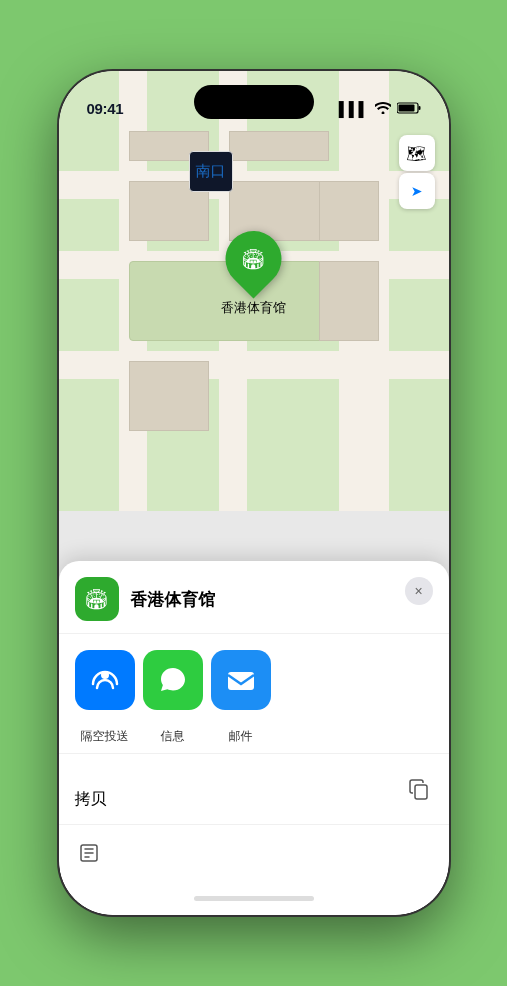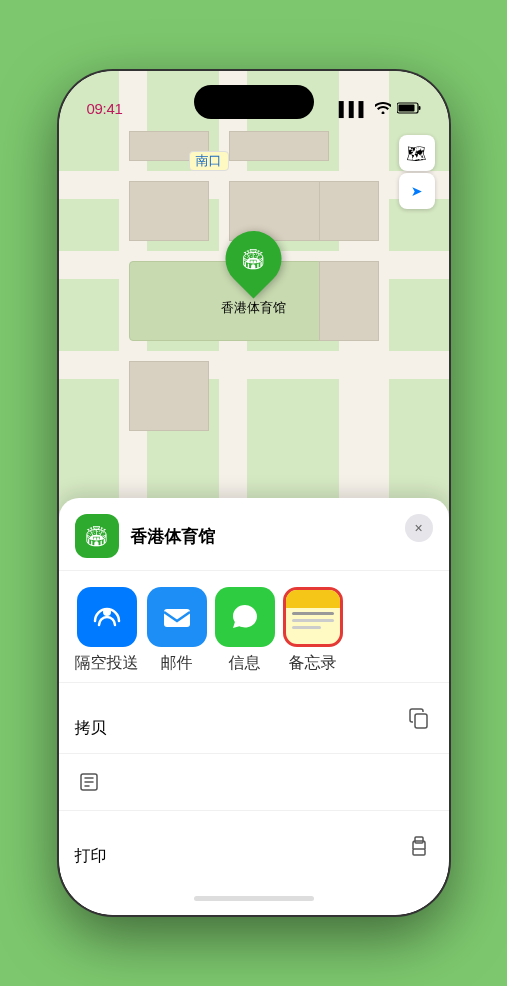--- a/index.html
+++ b/index.html
@@ -46,22 +46,22 @@
       left: 0; right: 0;
       height: 54px;
       display: flex;
       align-items: flex-end;
       padding: 0 28px 8px;
       justify-content: space-between;
       z-index: 99;
     }
     .status-time {
       font-size: 15px;
-      font-weight: 400;
-      color: #be185d;
+      font-weight: 700;
+      color: #0f172a;
       letter-spacing: -0.3px;
     }
     .status-icons {
       display: flex;
       align-items: center;
       gap: 6px;
     }
     .status-icons span {
       font-size: 14px;
       color: #000;
@@ -159,25 +159,25 @@
       justify-content: center;
       box-shadow: 0 1px 4px rgba(0,0,0,0.2);
       font-size: 16px;
       cursor: pointer;
     }
     
     .map-label {
       position: absolute;
       top: 80px;
       left: 130px;
-      background: #fef9c3;
+      background: #0f172a;
       border: 1px solid #ddd;
       border-radius: 4px;
-      padding: 0 6px;
-      font-size: 13px;
+      padding: 10px 6px;
+      font-size: 15px;
       color: #1a6bc4;
       font-weight: 500;
     }
     
     .bottom-sheet {
       position: absolute;
       bottom: 0;
       left: 0; right: 0;
       background: white;
       border-radius: 20px 20px 54px 54px;
@@ -255,23 +255,24 @@
       border-radius: 14px;
       display: flex;
       align-items: center;
       justify-content: center;
       font-size: 28px;
     }
     .share-icon.airdrop { background: #007aff; }
     .share-icon.message { background: #2ecc40; }
     .share-icon.mail { background: #1c8ef5; }
     .share-label {
-      font-size: 16px;
+      font-size: 12px;
       color: #333;
       text-align: left;
+      margin-top: 12px;
     }
     
     .action-list {
       padding: 0;
     }
     .action-item {
       display: flex;
       align-items: center;
       justify-content: space-between;
       padding: 14px 16px;
@@ -415,49 +416,38 @@
             <svg width="32" height="32" viewBox="0 0 32 32" fill="white">
               <circle cx="16" cy="11" r="4" fill="white"></circle>
               <path d="M8 24c0-4.4 3.6-8 8-8s8 3.6 8 8" stroke="white" stroke-width="2.5" fill="none" stroke-linecap="round"></path>
               <path d="M4 20c0-6.6 5.4-12 12-12s12 5.4 12 12" stroke="white" stroke-width="2.5" fill="none" stroke-linecap="round"></path>
             </svg>
           </div>
           <span class="share-label">隔空投送</span>
         </div>
 
         <div class="share-item">
+          <div class="share-icon message">
+            <svg width="34" height="34" viewBox="0 0 34 34" fill="white">
+              <path d="M17 5C10.4 5 5 9.9 5 16c0 2.2.7 4.3 1.9 6L5 28l6.4-1.7C12.9 27 15 27.5 17 27.5c6.6 0 12-4.9 12-11S23.6 5 17 5Z" fill="white"></path>
+            </svg>
+          </div>
+          <span class="share-label">信息</span>
+        </div>
+
+        <div class="share-item">
           <div class="share-icon mail">
             <svg width="34" height="34" viewBox="0 0 34 34" fill="none">
               <rect x="4" y="9" width="26" height="18" rx="3" fill="white"></rect>
               <path d="M4 12l13 9 13-9" stroke="#1c8ef5" stroke-width="2.5" fill="none"></path>
             </svg>
           </div>
           <span class="share-label">邮件</span>
         </div>
 
-        <div class="share-item">
-          <div class="share-icon message">
-            <svg width="34" height="34" viewBox="0 0 34 34" fill="white">
-              <path d="M17 5C10.4 5 5 9.9 5 16c0 2.2.7 4.3 1.9 6L5 28l6.4-1.7C12.9 27 15 27.5 17 27.5c6.6 0 12-4.9 12-11S23.6 5 17 5Z" fill="white"></path>
-            </svg>
-          </div>
-          <span class="share-label">信息</span>
-        </div>
-
-        <div class="share-item">
-          <div style="width:60px;height:60px;border-radius:14px;border:3px solid #e53935;overflow:hidden;position:relative;background:#fff9c4;">
-            <div style="background:#f5c518;height:18px;width:100%;"></div>
-            <div style="padding:4px 6px;display:flex;flex-direction:column;gap:4px;">
-              <div style="height:3px;background:#999;border-radius:2px;"></div>
-              <div style="height:3px;background:#ccc;border-radius:2px;"></div>
-              <div style="height:3px;background:#ccc;border-radius:2px;width:70%;"></div>
-            </div>
-          </div>
-          <span class="share-label">备忘录</span>
-        </div>
 
       </div>
 
       <div class="action-list">
         <div class="action-item">
           <span class="action-label">拷贝</span>
           <div class="action-icon-right">
             <svg width="22" height="22" viewBox="0 0 22 22" fill="none" stroke="#555" stroke-width="1.5">
               <rect x="7" y="7" width="12" height="14" rx="2"></rect>
               <path d="M5 15H4a2 2 0 01-2-2V4a2 2 0 012-2h9a2 2 0 012 2v1"></path>
@@ -465,30 +455,20 @@
           </div>
         </div>
         <div class="action-item">
           <div class="action-icon-right">
             <svg width="22" height="22" viewBox="0 0 22 22" fill="none" stroke="#555" stroke-width="1.5">
               <rect x="3" y="3" width="16" height="16" rx="2"></rect>
               <path d="M7 11h8M7 7h8M7 15h4" stroke-linecap="round"></path>
             </svg>
           </div>
         </div>
-        <div class="action-item">
-          <span class="action-label">打印</span>
-          <div class="action-icon-right">
-            <svg width="22" height="22" viewBox="0 0 22 22" fill="none" stroke="#555" stroke-width="1.5">
-              <rect x="5" y="14" width="12" height="6" rx="1"></rect>
-              <path d="M5 14V8a2 2 0 012-2h8a2 2 0 012 2v6"></path>
-              <rect x="7" y="2" width="8" height="6" rx="1"></rect>
-            </svg>
-          </div>
-        </div>
       </div>
 
       <div class="home-indicator">
         <div class="home-bar"></div>
       </div>
     </div>
   </div>
 </div>
 
 </body></html>

